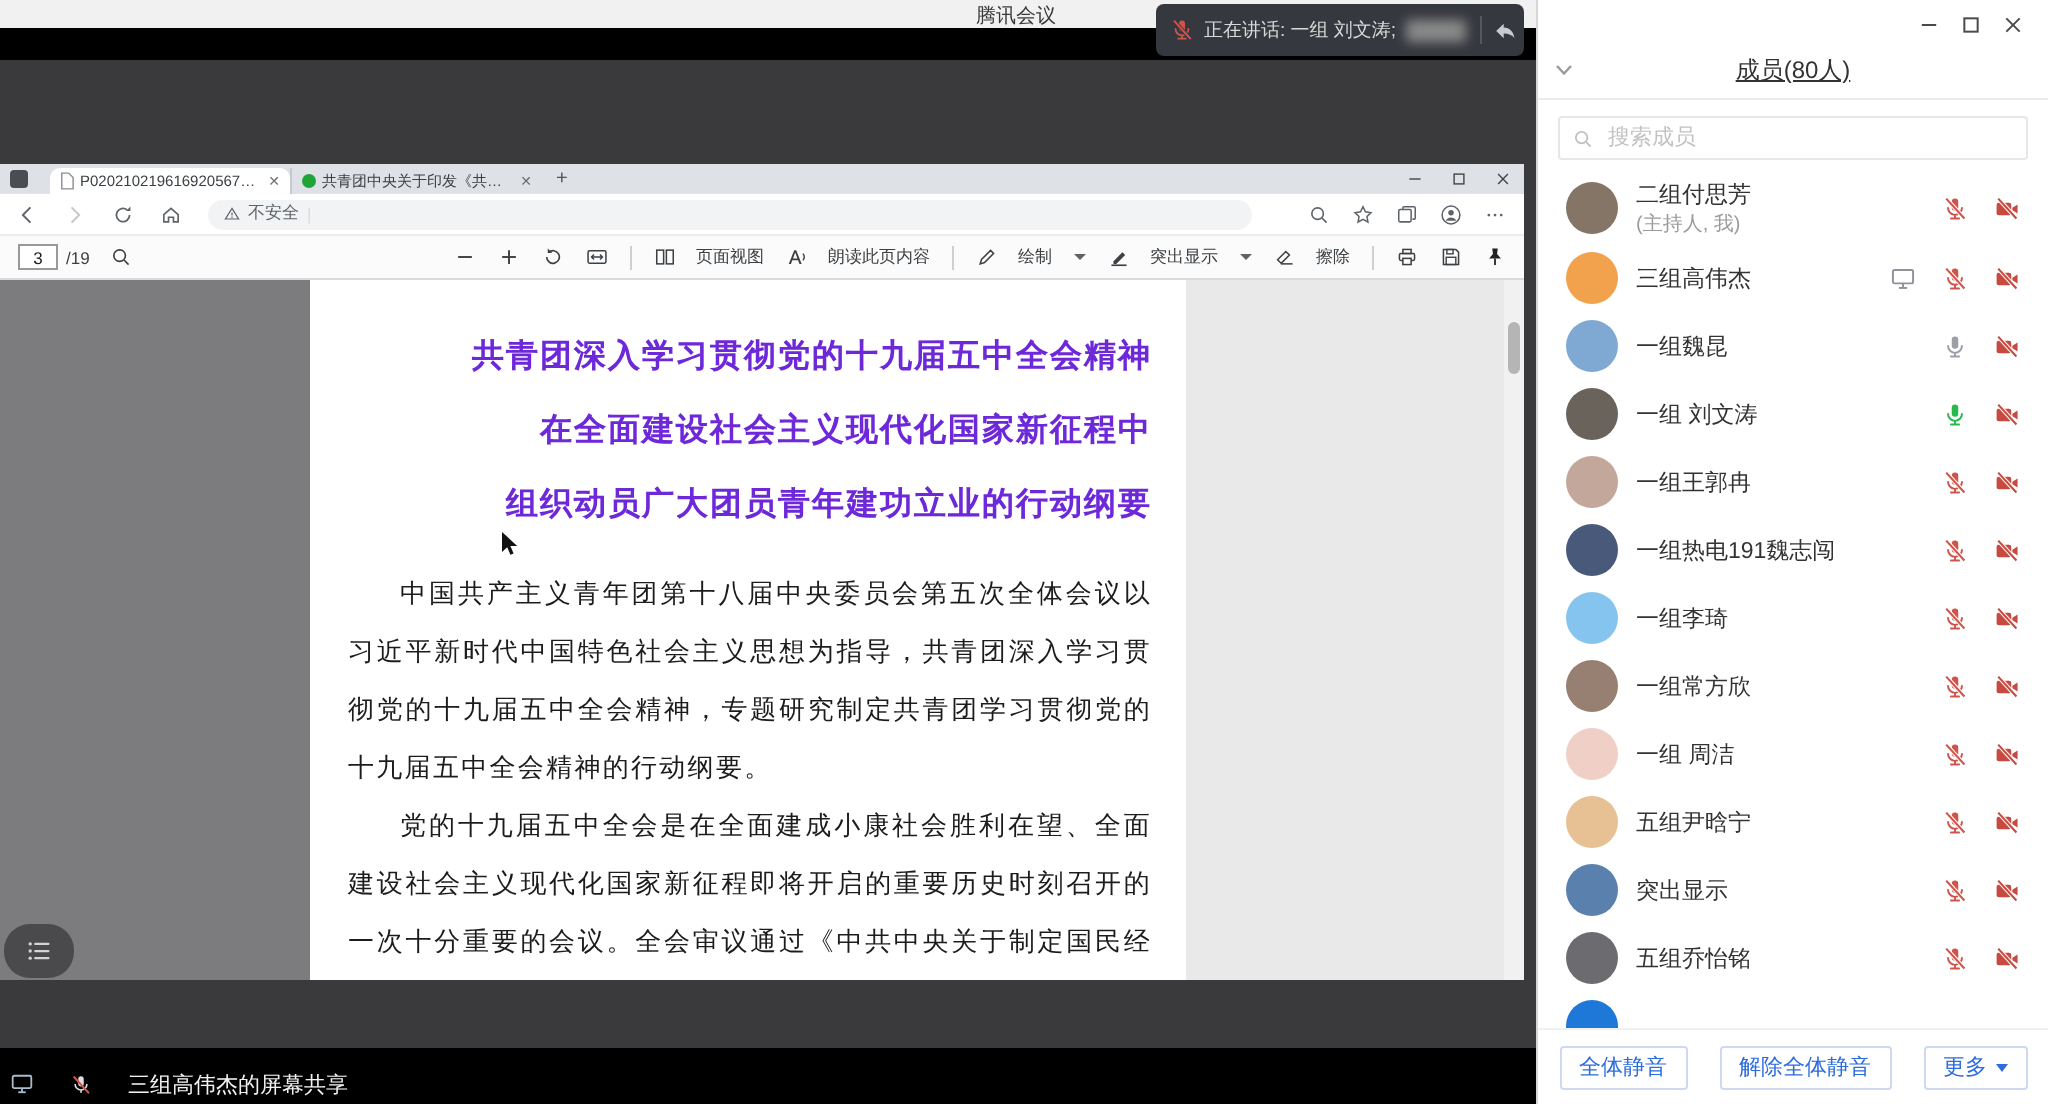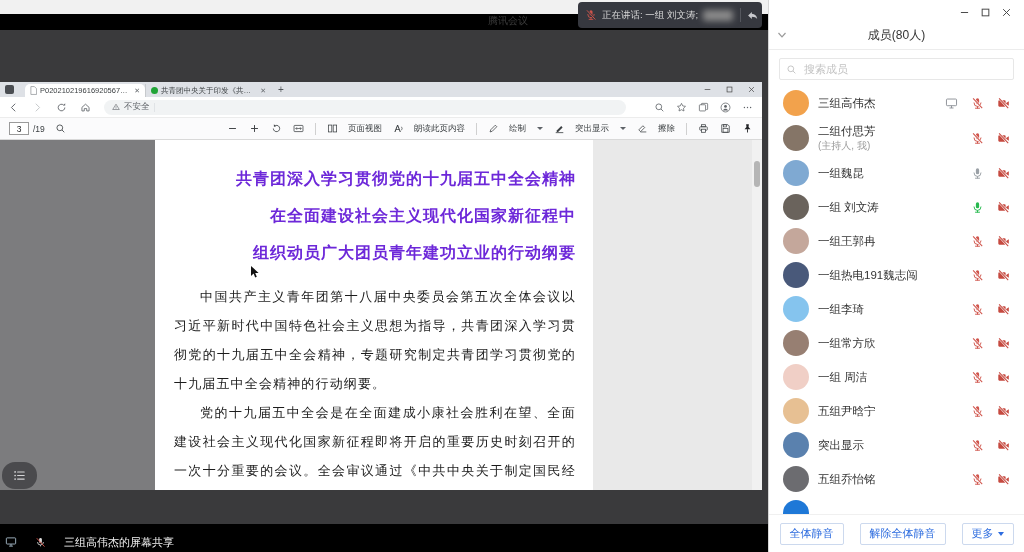--- a/index.html
+++ b/index.html
@@ -3,21 +3,21 @@
 <meta charset="utf-8">
 <style>
   html,body{margin:0;padding:0;background:#222;}
   *{box-sizing:border-box;}
   body{font-family:"Liberation Sans","DejaVu Sans",sans-serif;}
   .stage{position:relative;width:1024px;height:552px;overflow:hidden;background:#000;margin:0 auto;}
 
   
   .share-region{position:absolute;left:0;top:0;width:768px;height:552px;background:#000;}
   .topbar{position:absolute;left:0;top:0;width:768px;height:14px;background:#f1f1f1;z-index:3;}
-  .app-title{position:absolute;left:508px;top:1px;transform:translateX(-50%);font-size:10px;color:#3a3a3a;white-space:nowrap;margin-top:13px;}
+  .app-title{position:absolute;left:508px;top:1px;transform:translateX(-50%);font-size:10px;color:#3a3a3a;white-space:nowrap;}
   .speaking-pill{position:absolute;left:578px;top:2px;width:184px;height:26px;background:#36383f;border-radius:4px;display:flex;align-items:center;gap:5px;padding:0 7px;z-index:6;}
   .speaking-pill .sp-mic{width:12px;height:12px;color:#d0544b;flex:none;}
   .speaking-pill .sp-label{font-size:9.5px;color:#d8d8d8;white-space:nowrap;}
   .sp-blur{width:30px;height:11px;background:#8a8a8a;border-radius:2px;filter:blur(3px);flex:none;}
   .sp-sep{width:1px;height:14px;background:#55575e;flex:none;margin-left:2px;}
   .sp-arrow{width:13px;height:13px;color:#c9cace;flex:none;}
   .desktop{position:absolute;left:0;top:30px;width:768px;height:494px;background:#3a3a3c;}
 
   
   .browser{position:absolute;left:0;top:82px;width:762px;height:408px;background:#fff;z-index:2;}
@@ -73,21 +73,21 @@
   .share-banner .sb-mic{width:11px;height:11px;color:#d0544b;flex:none;}
   .sb-text{font-size:11px;color:#f2f2f2;white-space:nowrap;}
 
   
   .members-panel{position:absolute;left:768px;top:0;width:256px;height:552px;background:#fff;border-left:1px solid #d6d6d6;}
   .panel-top{position:relative;height:50px;border-bottom:1px solid #ececec;}
   .panel-controls{position:absolute;top:4px;right:7px;display:flex;}
   .panel-controls span{width:21px;height:16px;display:flex;align-items:center;justify-content:center;color:#4a4a4a;}
   .panel-controls svg{width:9px;height:9px;}
   .panel-chevron{position:absolute;left:8px;top:30px;width:10px;height:10px;color:#9a9a9a;}
-  .panel-title{position:absolute;left:0;right:0;top:27px;text-align:center;font-size:12px;color:#333;}
+  .panel-title{position:absolute;left:0;right:0;top:27px;text-align:center;font-size:12px;color:#333;text-decoration:underline;}
   .search-wrap{margin:8px 10px 0;height:22px;border:1px solid #e7e7e7;border-radius:2px;display:flex;align-items:center;gap:5px;padding:0 6px;background:#fff;}
   .search-ic{width:11px;height:11px;color:#c0c0c0;flex:none;}
   .search-input{border:none;outline:none;flex:1;font-size:11px;color:#333;font-family:inherit;}
   .search-input::placeholder{color:#c2c2c2;}
   .member-list{position:absolute;left:0;right:0;top:86px;bottom:38px;overflow:hidden;}
   .member-row{height:34px;display:flex;align-items:center;padding:0 14px;gap:9px;}
   .member-row.tall{height:36px;}
   .avatar{width:26px;height:26px;border-radius:50%;flex:none;}
   .m-names{display:flex;flex-direction:column;min-width:0;}
   .m-name{font-size:11.5px;color:#333;white-space:nowrap;}
@@ -372,62 +372,62 @@
 
     <div class="search-wrap">
       <svg class="search-ic" viewBox="0 0 16 16">
           <circle cx="7" cy="7" r="4.2" fill="none" stroke="currentColor" stroke-width="1.3"></circle>
           <line x1="10.3" y1="10.3" x2="13.6" y2="13.6" stroke="currentColor" stroke-width="1.3"></line>
         </svg>
       <input class="search-input" placeholder="搜索成员" style="">
     </div>
 
     <div class="member-list" id="member-list">
+  <div class="member-row tall">
+    <span class="avatar" style="background: rgb(133, 117, 103);"></span>
+    <span class="m-names">
+      <span class="m-name">二组付思芳</span>
+      <span class="m-sub">(主持人, 我)</span>
+    </span>
+    <span class="m-icons">
+            <span class="m-ic c-red">
+              <svg viewBox="0 0 16 16">
+                <rect x="6" y="1.6" width="4" height="7.4" rx="2" fill="currentColor"></rect>
+                <path d="M3.7 7.3a4.3 4.3 0 0 0 8.6 0" fill="none" stroke="currentColor" stroke-width="1.2" stroke-linecap="round"></path>
+                <line x1="8" y1="11.9" x2="8" y2="13.6" stroke="currentColor" stroke-width="1.2" stroke-linecap="round"></line>
+                <line x1="5.5" y1="13.8" x2="10.5" y2="13.8" stroke="currentColor" stroke-width="1.2" stroke-linecap="round"></line>
+                <line x1="2.6" y1="1.6" x2="13.8" y2="13.8" stroke="#fff" stroke-width="2.6"></line>
+                <line x1="2.6" y1="1.6" x2="13.8" y2="13.8" stroke="currentColor" stroke-width="1.3"></line>
+              </svg>
+            </span>
+            <span class="m-ic c-cam">
+              <svg viewBox="0 0 16 16">
+                <rect x="1.6" y="4.1" width="9" height="7.8" rx="1.3" fill="currentColor"></rect>
+                <path d="M11.3 7.3l3.2-2.1v5.6l-3.2-2.1z" fill="currentColor"></path>
+                <line x1="2.6" y1="1.6" x2="13.8" y2="13.8" stroke="#fff" stroke-width="2.6"></line>
+                <line x1="2.6" y1="1.6" x2="13.8" y2="13.8" stroke="currentColor" stroke-width="1.3"></line>
+              </svg>
+            </span>
+          </span>
+  </div>
+
   <div class="member-row">
     <span class="avatar" style="background: rgb(242, 162, 76);"></span>
     <span class="m-names">
       <span class="m-name">三组高伟杰</span>
 
     </span>
     <span class="m-icons">
             <span class="m-ic c-mon">
               <svg viewBox="0 0 16 16">
                 <rect x="1.8" y="2.5" width="12.4" height="8.2" rx="1" fill="none" stroke="currentColor" stroke-width="1.2"></rect>
                 <line x1="5.5" y1="13.5" x2="10.5" y2="13.5" stroke="currentColor" stroke-width="1.2"></line>
                 <line x1="8" y1="10.7" x2="8" y2="13.5" stroke="currentColor" stroke-width="1.2"></line>
               </svg>
             </span>
-            <span class="m-ic c-red">
-              <svg viewBox="0 0 16 16">
-                <rect x="6" y="1.6" width="4" height="7.4" rx="2" fill="currentColor"></rect>
-                <path d="M3.7 7.3a4.3 4.3 0 0 0 8.6 0" fill="none" stroke="currentColor" stroke-width="1.2" stroke-linecap="round"></path>
-                <line x1="8" y1="11.9" x2="8" y2="13.6" stroke="currentColor" stroke-width="1.2" stroke-linecap="round"></line>
-                <line x1="5.5" y1="13.8" x2="10.5" y2="13.8" stroke="currentColor" stroke-width="1.2" stroke-linecap="round"></line>
-                <line x1="2.6" y1="1.6" x2="13.8" y2="13.8" stroke="#fff" stroke-width="2.6"></line>
-                <line x1="2.6" y1="1.6" x2="13.8" y2="13.8" stroke="currentColor" stroke-width="1.3"></line>
-              </svg>
-            </span>
-            <span class="m-ic c-cam">
-              <svg viewBox="0 0 16 16">
-                <rect x="1.6" y="4.1" width="9" height="7.8" rx="1.3" fill="currentColor"></rect>
-                <path d="M11.3 7.3l3.2-2.1v5.6l-3.2-2.1z" fill="currentColor"></path>
-                <line x1="2.6" y1="1.6" x2="13.8" y2="13.8" stroke="#fff" stroke-width="2.6"></line>
-                <line x1="2.6" y1="1.6" x2="13.8" y2="13.8" stroke="currentColor" stroke-width="1.3"></line>
-              </svg>
-            </span>
-          </span>
-  </div>
-
-  <div class="member-row tall">
-    <span class="avatar" style="background: rgb(133, 117, 103);"></span>
-    <span class="m-names">
-      <span class="m-name">二组付思芳</span>
-      <span class="m-sub">(主持人, 我)</span>
-    </span>
-    <span class="m-icons">
             <span class="m-ic c-red">
               <svg viewBox="0 0 16 16">
                 <rect x="6" y="1.6" width="4" height="7.4" rx="2" fill="currentColor"></rect>
                 <path d="M3.7 7.3a4.3 4.3 0 0 0 8.6 0" fill="none" stroke="currentColor" stroke-width="1.2" stroke-linecap="round"></path>
                 <line x1="8" y1="11.9" x2="8" y2="13.6" stroke="currentColor" stroke-width="1.2" stroke-linecap="round"></line>
                 <line x1="5.5" y1="13.8" x2="10.5" y2="13.8" stroke="currentColor" stroke-width="1.2" stroke-linecap="round"></line>
                 <line x1="2.6" y1="1.6" x2="13.8" y2="13.8" stroke="#fff" stroke-width="2.6"></line>
                 <line x1="2.6" y1="1.6" x2="13.8" y2="13.8" stroke="currentColor" stroke-width="1.3"></line>
               </svg>
             </span>

